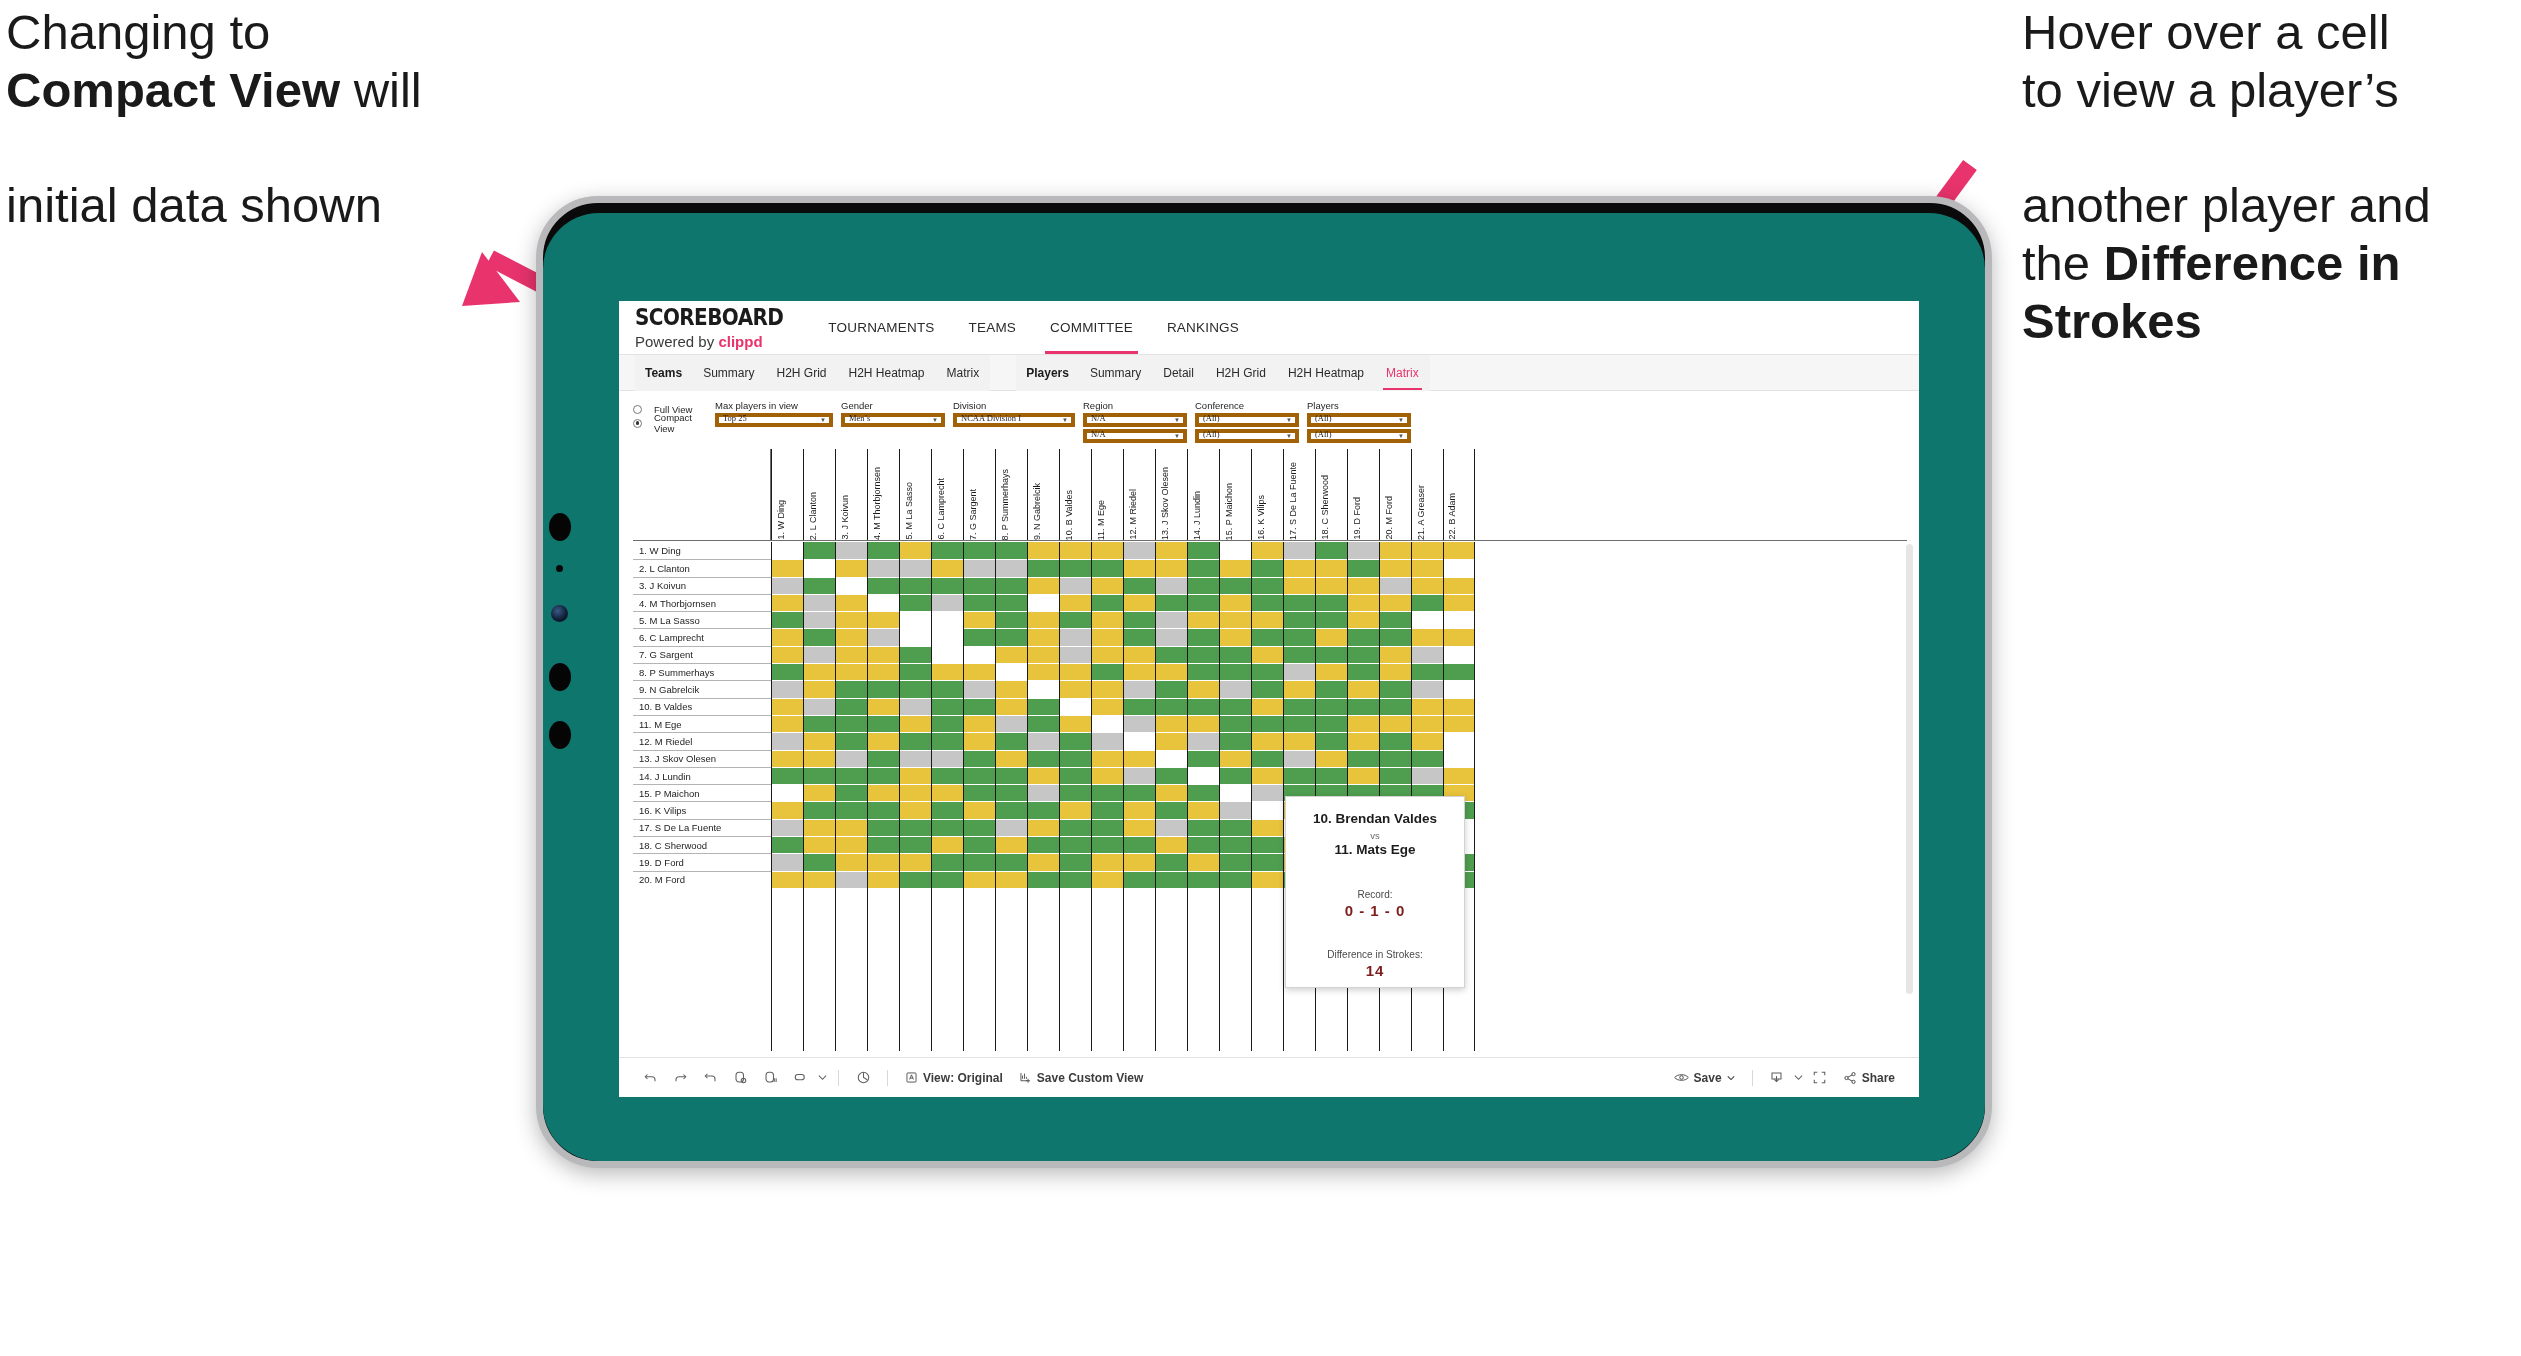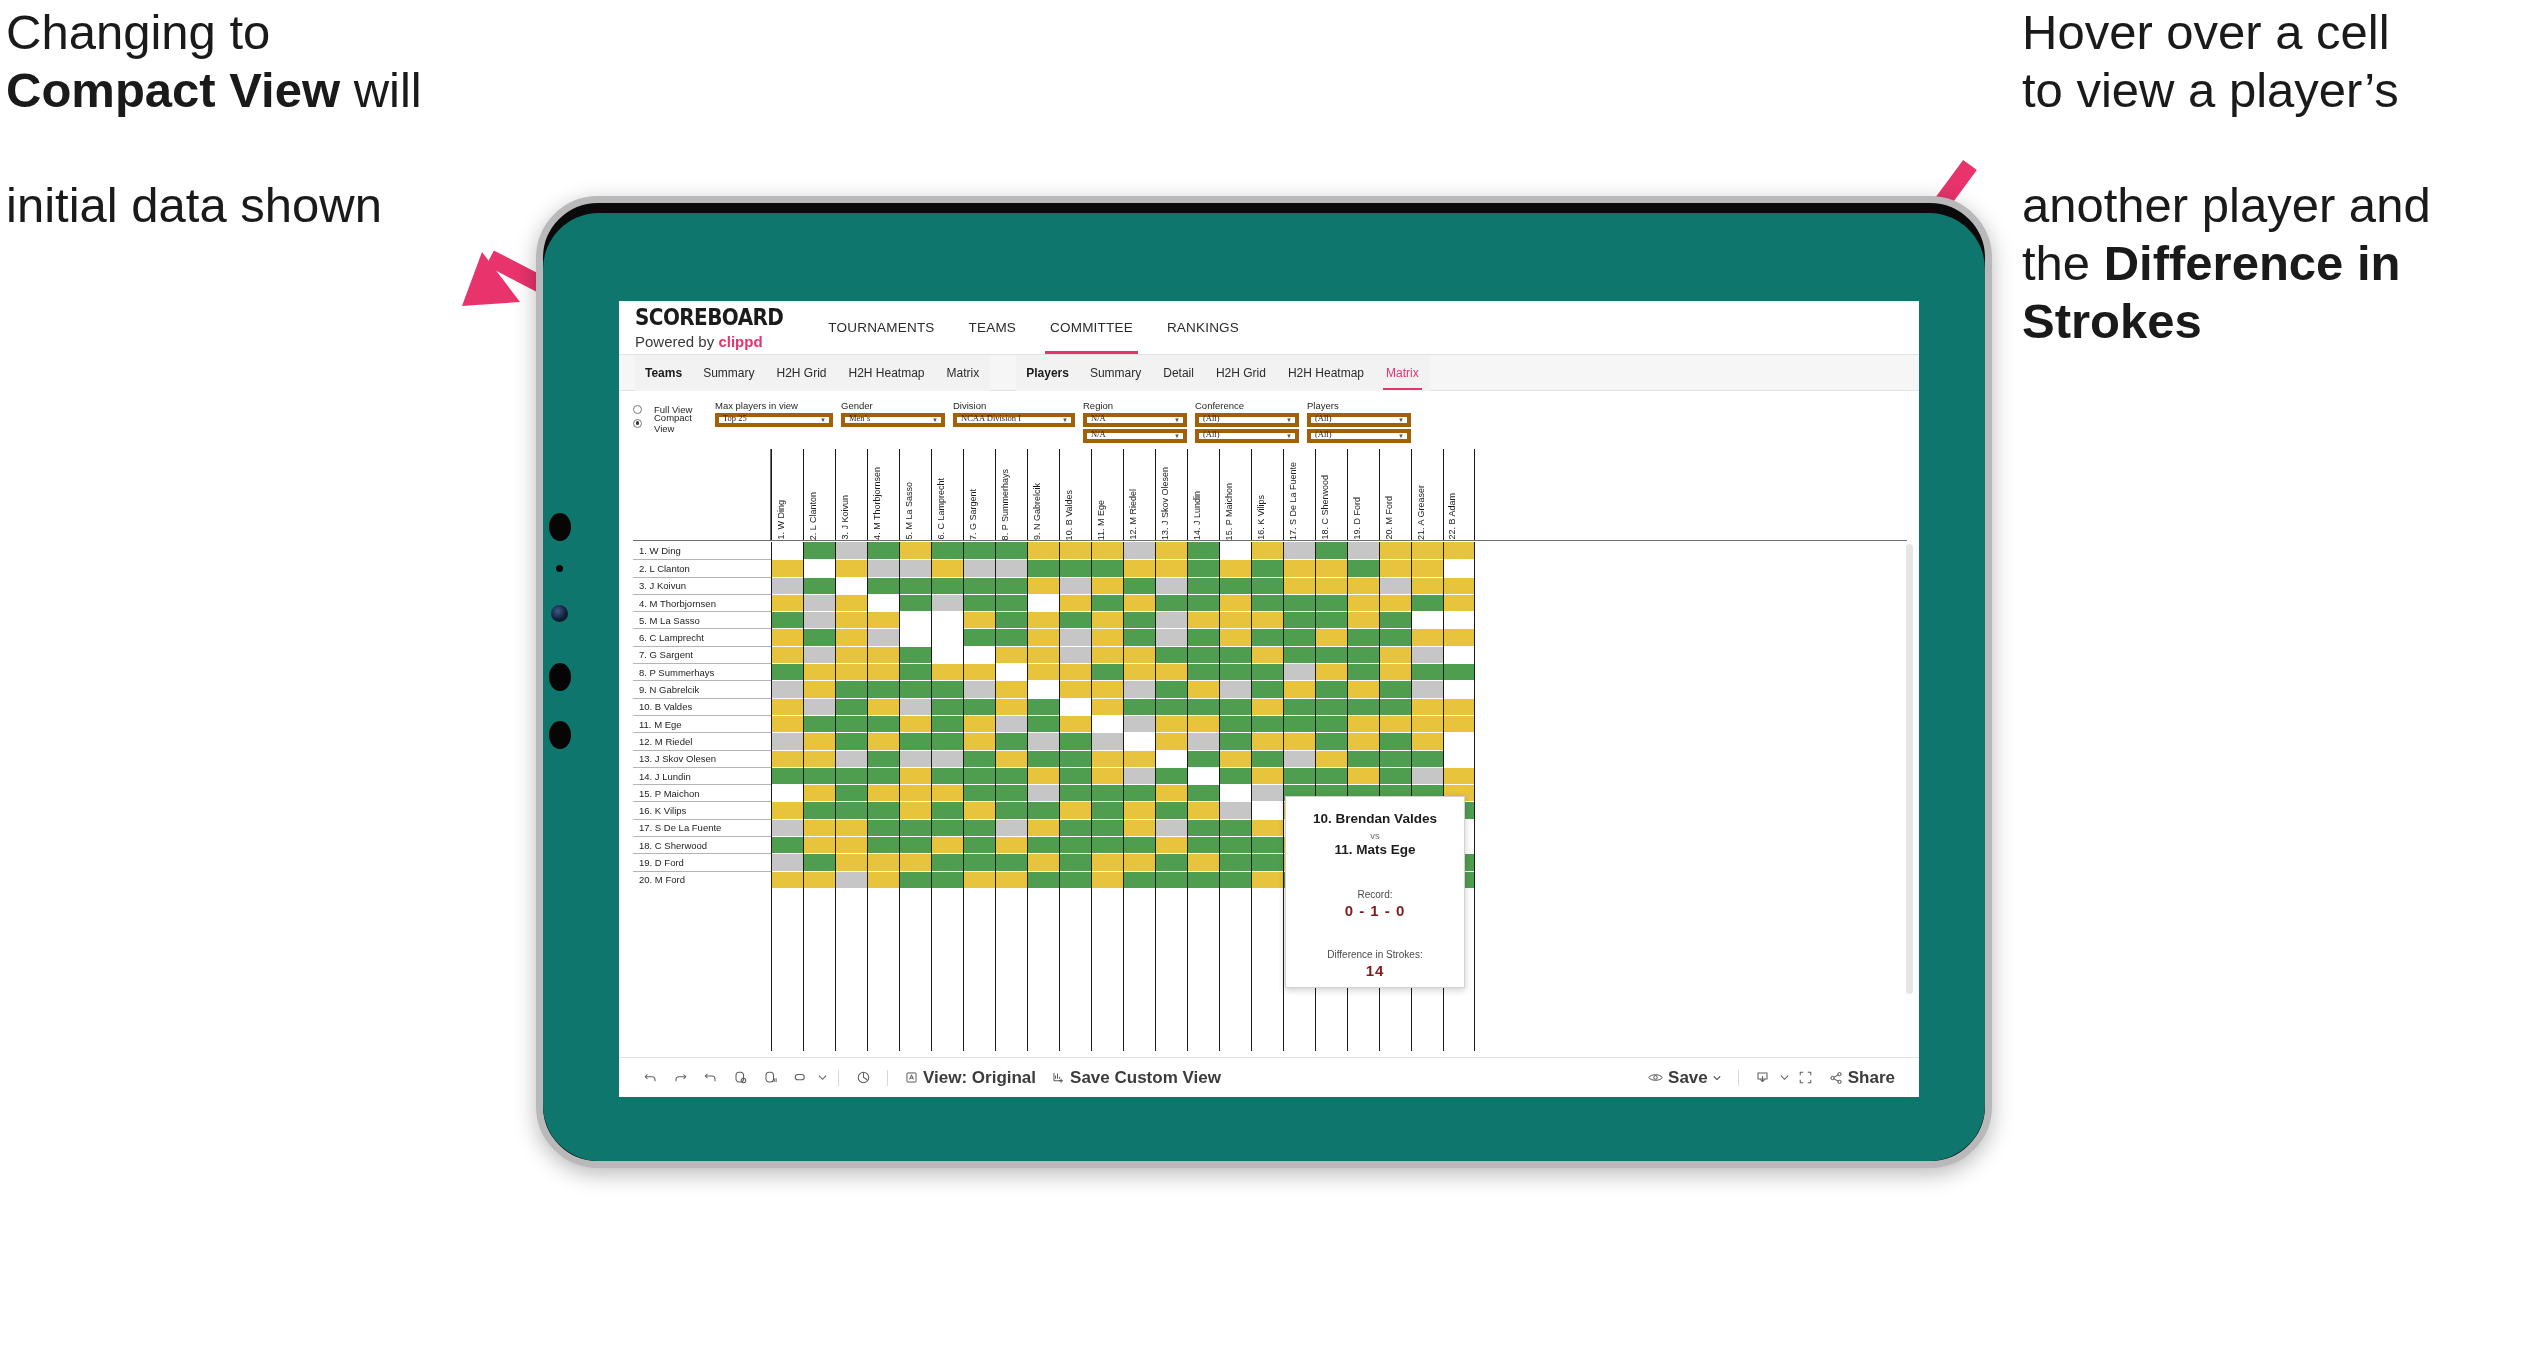--- a/index.html
+++ b/index.html
@@ -234,21 +234,21 @@
     padding: 0 16px;
     gap: 0;
     color:#5a5a5a;
   }
   .tb-btn {
     width: 30px; height:30px; display:flex; align-items:center; justify-content:center;
     cursor:pointer; color:#5f5f5f;
   }
   .tb-sep { width:1px; height:16px; background:#d8d8d8; margin: 0 9px; }
   .tb-text {
-    display:flex; align-items:center; gap:5px; font-size:17px; color:#3c3c3c;
+    display:flex; align-items:center; gap:5px; font-size:12px; color:#3c3c3c;
     padding: 0 8px; cursor:pointer; font-weight:600;
   }
   .tb-spacer { flex:1; }
   svg { display:block; }
 </style>
 </head>
 <body>
 
 <div id="callout-left" class="callout">
   <span>Changing to</span><br>

